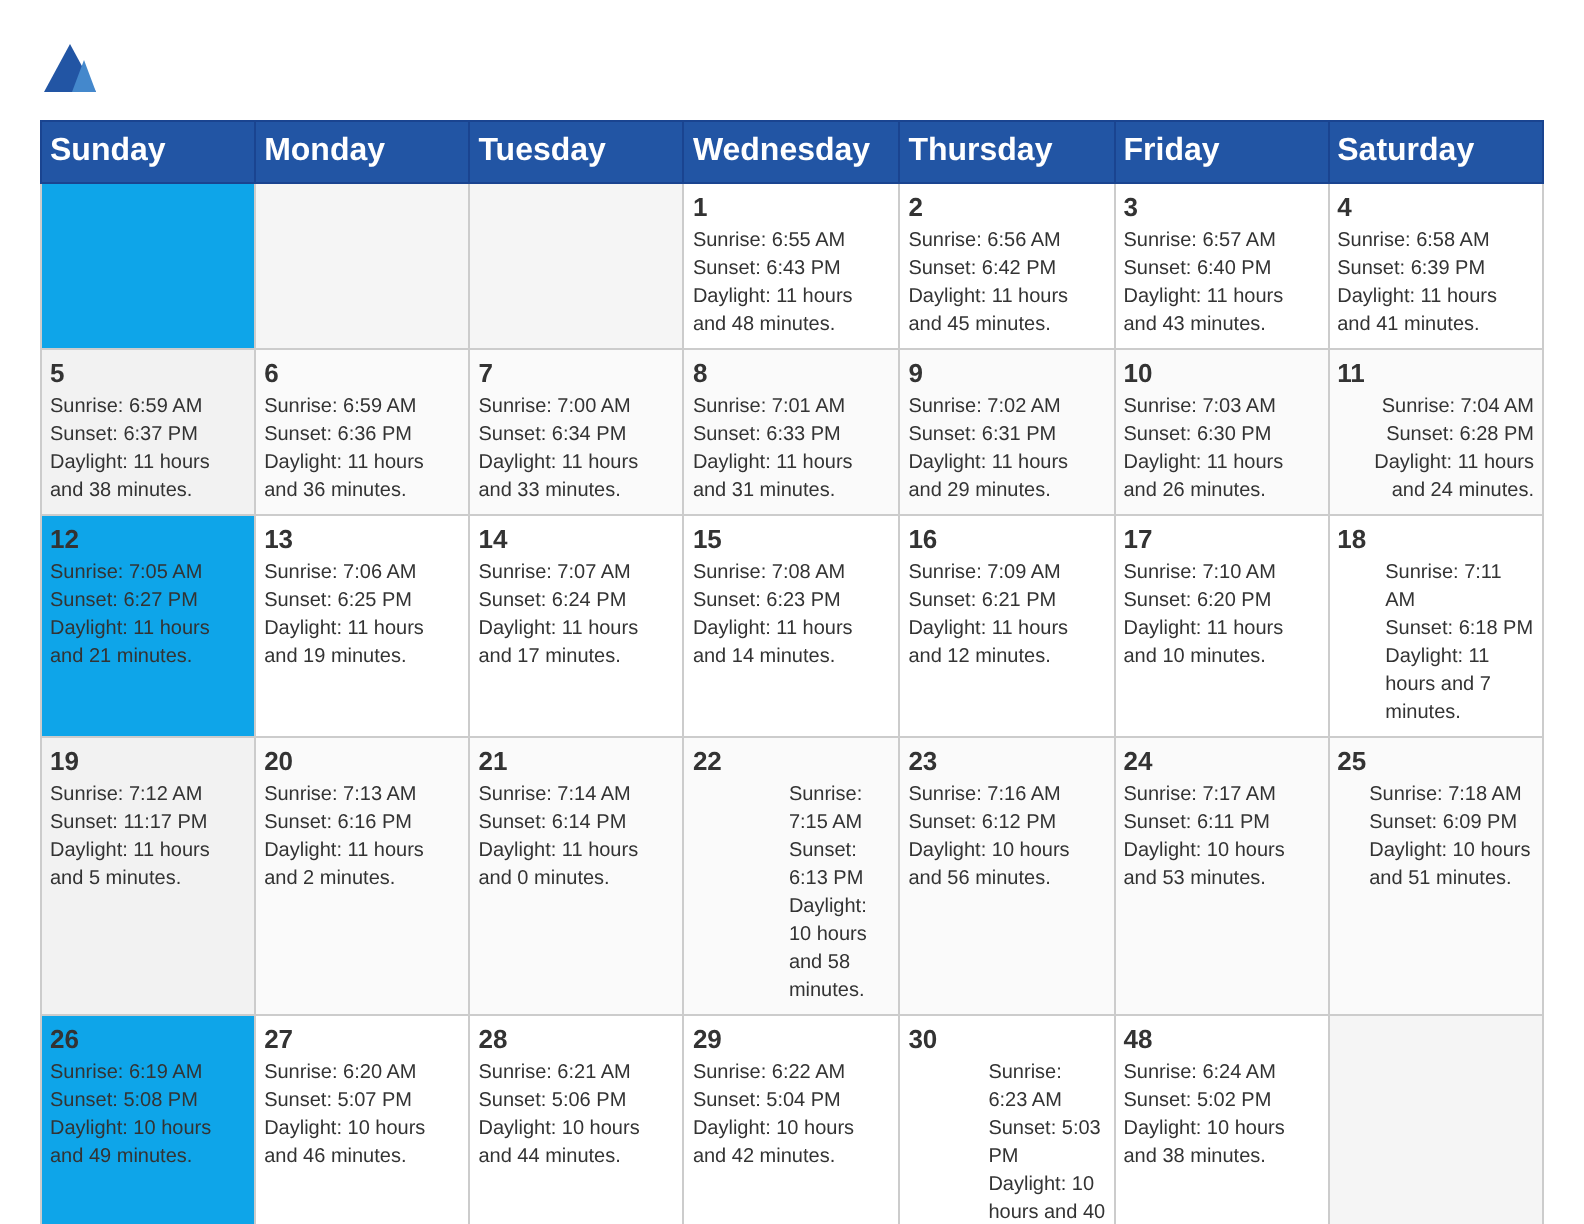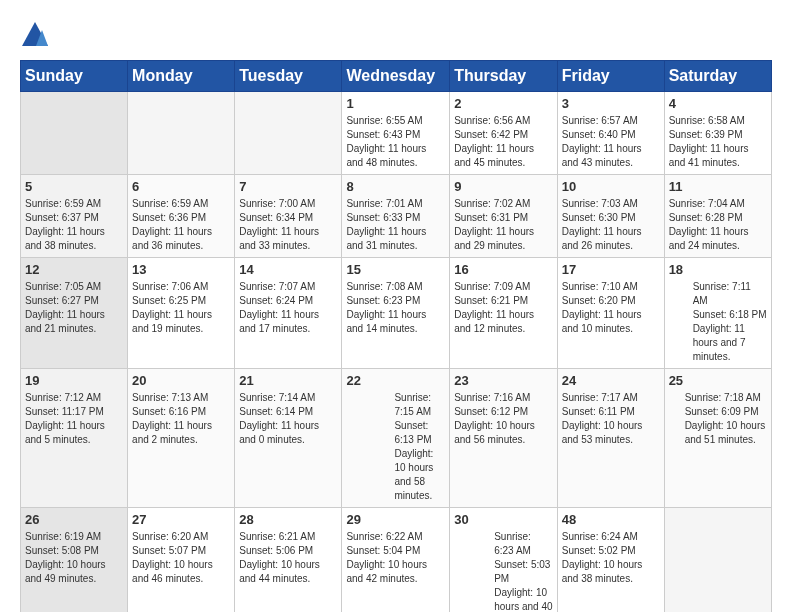--- a/index.html
+++ b/index.html
@@ -69,21 +69,21 @@
       font-weight: bold;
       color: #333;
       display: block;
       margin-bottom: 3px;
     }
     .cell-text {
       color: #333;
       font-size: 10px;
       line-height: 1.4;
     }
-    tbody tr td:first-child { background: #e5e5e5; }
+    tbody tr td:first-child { background: #0ea5e9; }
     .empty { background: #f5f5f5; }
     tbody tr:nth-child(even) td { background-color: #fafafa; }
     tbody tr:nth-child(even) td:first-child { background: #f2f2f2; }
   </style>
 </head>
 <body>
 
 <div class="header">
   <div class="logo">
     <svg class="logo-icon" viewBox="0 0 30 30">
@@ -175,21 +175,21 @@
 Daylight: 11 hours and 29 minutes.</div>
         </td>
         <td>
           <span class="day-num">10</span>
           <div class="cell-text" style="white-space: pre-line;">Sunrise: 7:03 AM
 Sunset: 6:30 PM
 Daylight: 11 hours and 26 minutes.</div>
         </td>
         <td>
           <span class="day-num">11</span>
-          <div class="cell-text" style="white-space: pre-line;">Sunrise: 7:04 AM
+          <div class="cell-text" style="white-space: pre-line; text-align: right;">Sunrise: 7:04 AM
 Sunset: 6:28 PM
 Daylight: 11 hours and 24 minutes.</div>
         </td>
       </tr>
       <tr>
         <td>
           <span class="day-num">12</span>
           <div class="cell-text" style="white-space: pre-line;">Sunrise: 7:05 AM
 Sunset: 6:27 PM
 Daylight: 11 hours and 21 minutes.</div>

